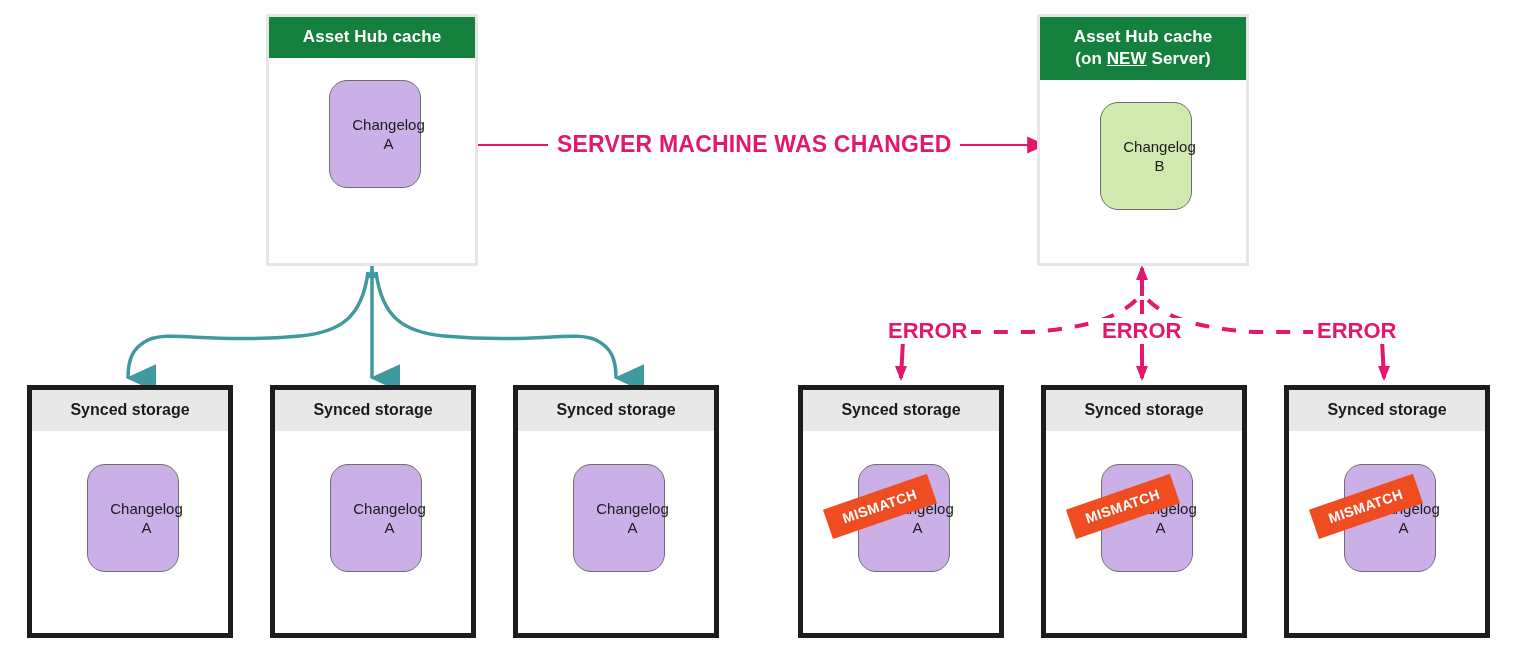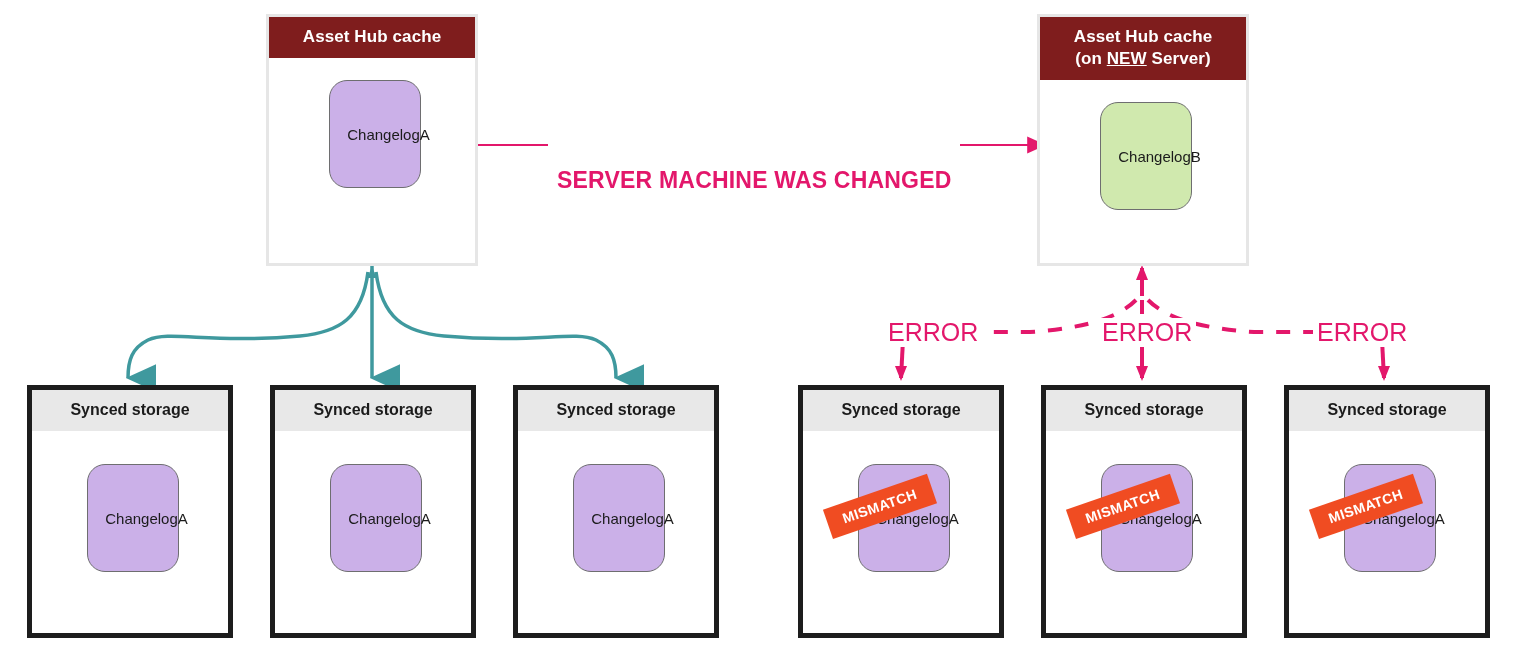--- a/index.html
+++ b/index.html
@@ -20,21 +20,21 @@
   }
 
   
   .hub-box {
     position: absolute;
     background: #ffffff;
     border: 3px solid #e6e6e6;
     box-sizing: border-box;
   }
   .hub-header {
-    background: #7f1d1d;
+    background: #15803d;
     color: #ffffff;
     font-weight: bold;
     font-size: 17px;
     line-height: 22px;
     text-align: center;
     padding: 9px 6px 10px 6px;
     letter-spacing: .1px;
   }
   .hub-header .u { text-decoration: underline; text-align: center; }
   .hub-body {
@@ -44,21 +44,21 @@
 
   
   .changelog {
     position: absolute;
     width: 92px;
     height: 108px;
     border-radius: 18px;
     border: 1px solid #6e6e70;
     box-sizing: border-box;
     display: flex;
-    flex-direction: row;
+    flex-direction: column;
     align-items: center;
     justify-content: center;
     font-size: 15px;
     line-height: 19px;
     color: #1b1b1b;
     text-align: center;
     padding-left: 27px;
   }
   .changelog.purple { background: #cbb0e8; }
   .changelog.green  { background: #d0e9ae; }
@@ -99,29 +99,28 @@
   }
 
   
   .banner-label {
     position: absolute;
     color: #e3176b;
     font-weight: bold;
     font-size: 23px;
     letter-spacing: .2px;
     white-space: nowrap;
-    margin-top: 36px;
   }
 
   
   .error-label {
     position: absolute;
     color: #e3176b;
-    font-size: 25px;
-    font-weight: normal;
+    font-size: 22px;
+    font-weight: bold;
     white-space: nowrap;
     background: #ffffff;
     padding: 0 4px;
     z-index: 4;
   }
 
   svg.overlay {
     position: absolute;
     left: 0; top: 0;
     width: 1514px;

